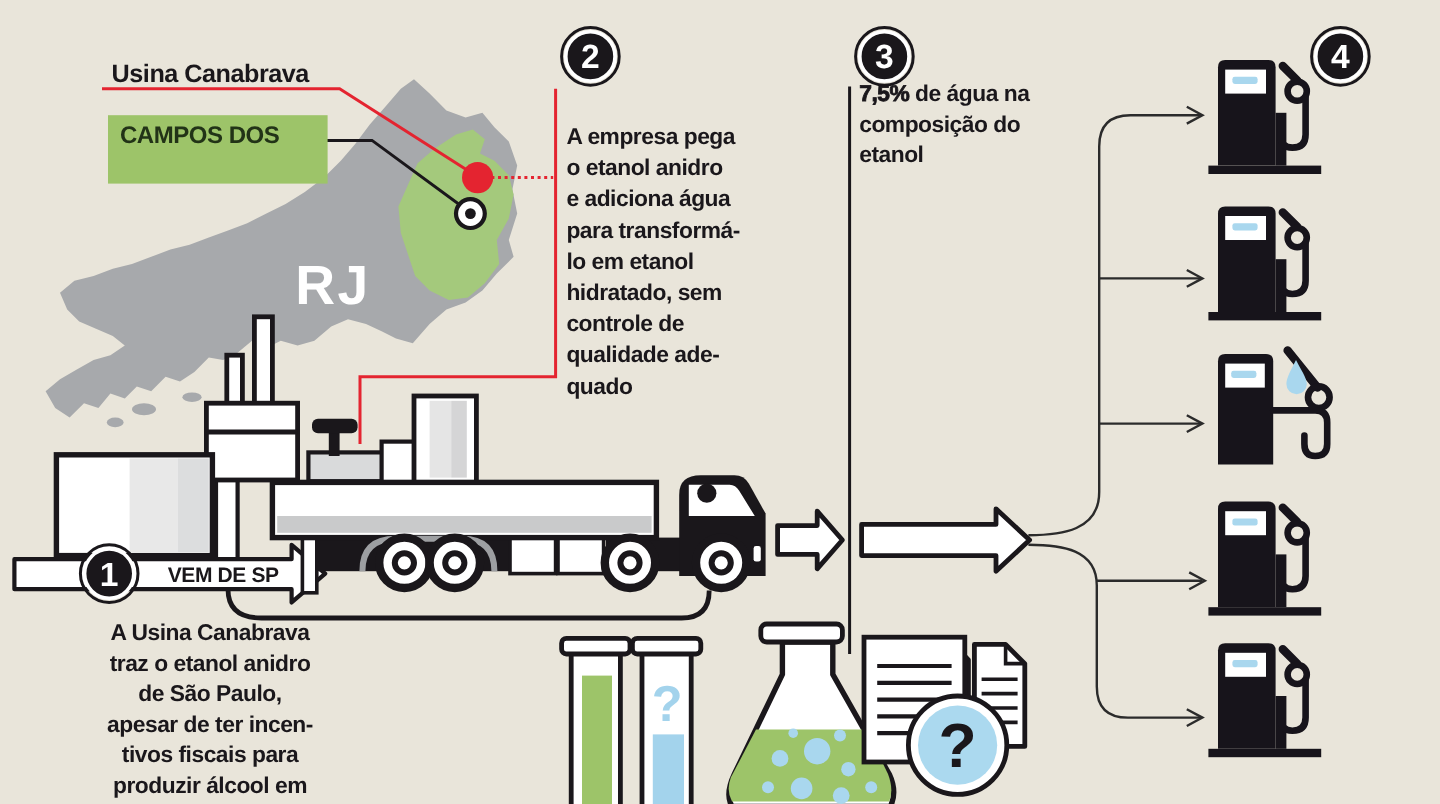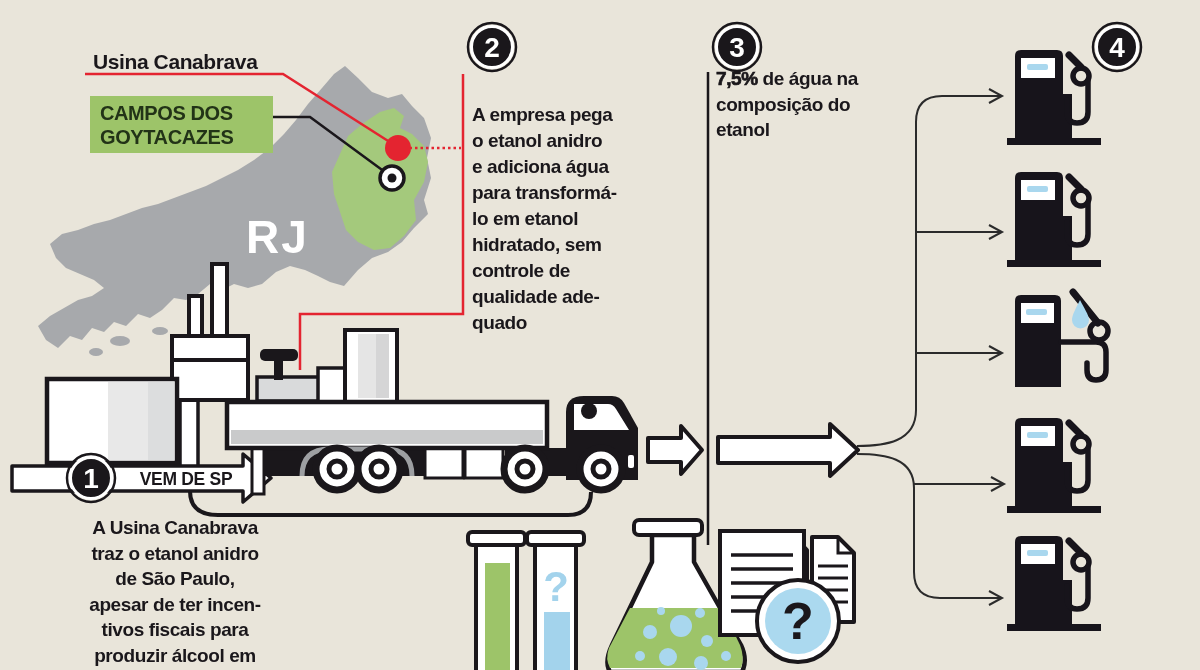--- a/index.html
+++ b/index.html
@@ -246,21 +246,20 @@
       <circle cx="1117" cy="47" r="20.5" fill="#1a171b" stroke="#ffffff" stroke-width="3"></circle>
       <text x="1117" y="57" text-anchor="middle" font-size="28" font-weight="bold" fill="#ffffff">4</text>
     </g>
   </g>
 </svg>
 
   <div id="usina-label" class="abs">Usina Canabrava</div>
 
   <div id="city-box" class="abs">
     <div>CAMPOS DOS</div>
-    <div>GOYTACAZES</div>
   </div>
 
   <div id="step2-text" class="abs step-text">A empresa pega
 o etanol anidro
 e adiciona água
 para transformá-
 lo em etanol
 hidratado, sem
 controle de
 qualidade ade-

